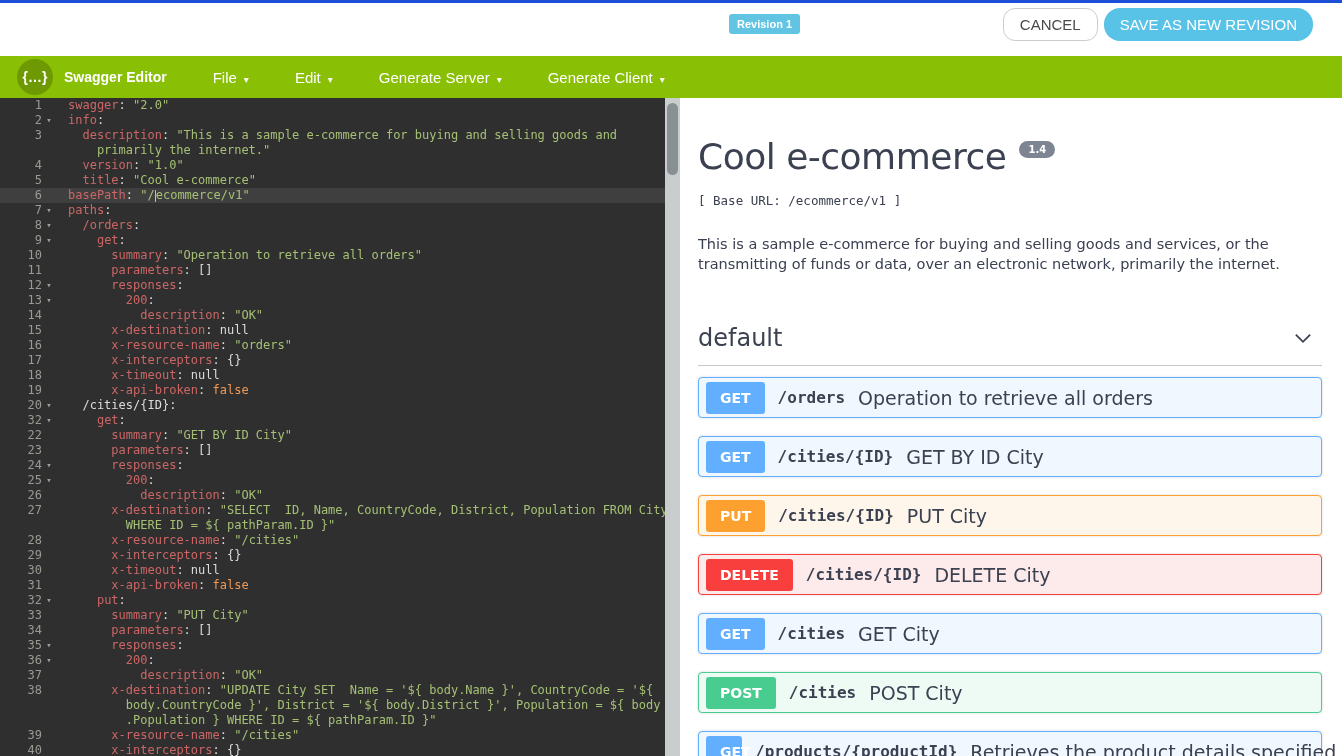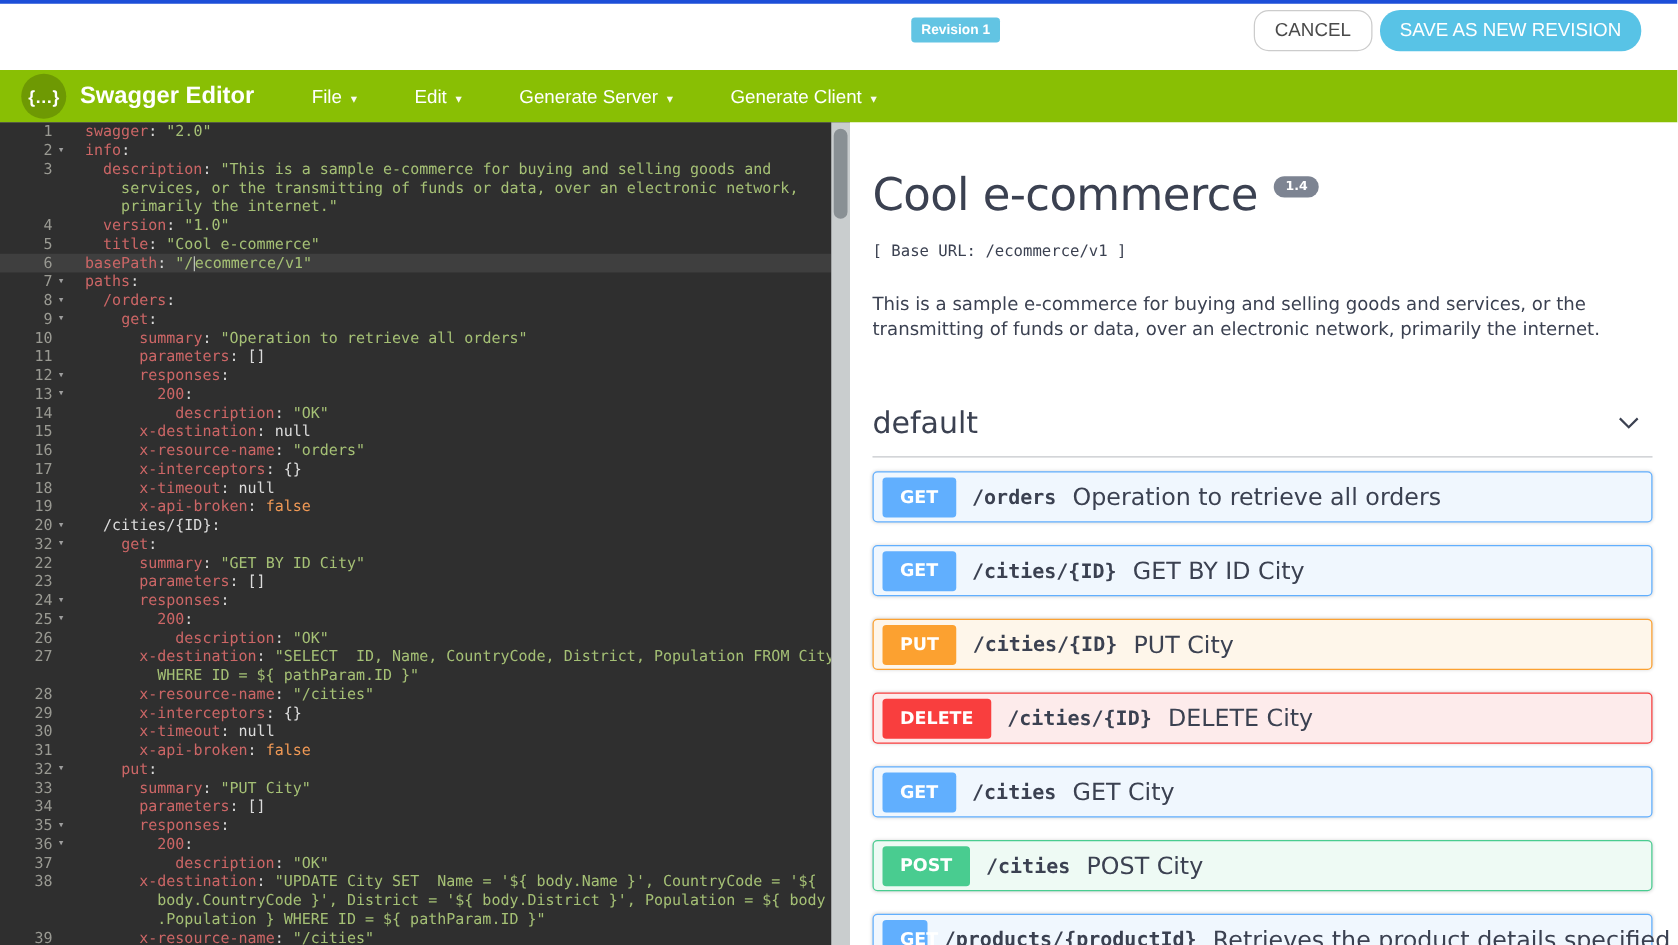--- a/index.html
+++ b/index.html
@@ -29,21 +29,21 @@
     padding:8px 16px; cursor:pointer; font-family:"Liberation Sans", sans-serif;
   }
 
   
   .appheader { height:42px; display:flex; align-items:center; }
   .logo {
     width:36px; height:36px; margin-left:17px; border-radius:50%;
     background:#6e9903; color:#fff; font-weight:bold; font-size:14px;
     display:flex; align-items:center; justify-content:center;
   }
-  .app-title { color:#fff; font-size:19px; font-weight:bold; margin-left:11px; }
+  .app-title { color:#fff; font-size:14px; font-weight:bold; margin-left:11px; }
   .menus { display:flex; margin-left:46px; }
   .menu-item { color:#fff; font-size:15px; margin-right:46px; cursor:pointer; white-space:nowrap; }
   .menu-caret { font-size:10px; margin-left:7px; opacity:.95; }
 
   
   .main { display:flex; height:667px; }
 
   
   .editor-pane { width:680px; flex:none; display:flex; background:#2f2f2f; }
   .editor {
@@ -138,26 +138,20 @@
         <div class="ed-row">
           <div class="ed-gutter">
             <span class="ed-num">3</span>
           </div>
           <pre class="ed-code"><span class="p">  </span><span class="k">description</span><span class="p">: </span><span class="s">"This is a sample e-commerce for buying and selling goods and</span></pre>
         </div>
         <div class="ed-row">
           <div class="ed-gutter">
             <span class="ed-num"></span>
           </div>
-          <pre class="ed-code"><span class="s">    services, or the transmitting of funds or data, over an electronic network,</span></pre>
-        </div>
-        <div class="ed-row">
-          <div class="ed-gutter">
-            <span class="ed-num"></span>
-          </div>
           <pre class="ed-code"><span class="s">    primarily the internet."</span></pre>
         </div>
         <div class="ed-row">
           <div class="ed-gutter">
             <span class="ed-num">4</span>
           </div>
           <pre class="ed-code"><span class="p">  </span><span class="k">version</span><span class="p">: </span><span class="s">"1.0"</span></pre>
         </div>
         <div class="ed-row">
           <div class="ed-gutter">

